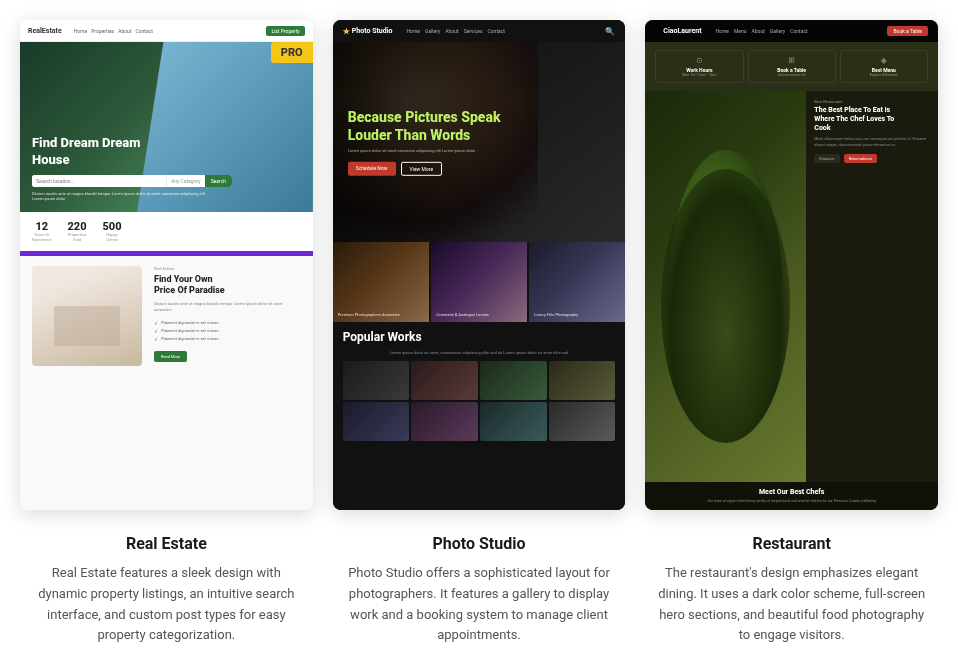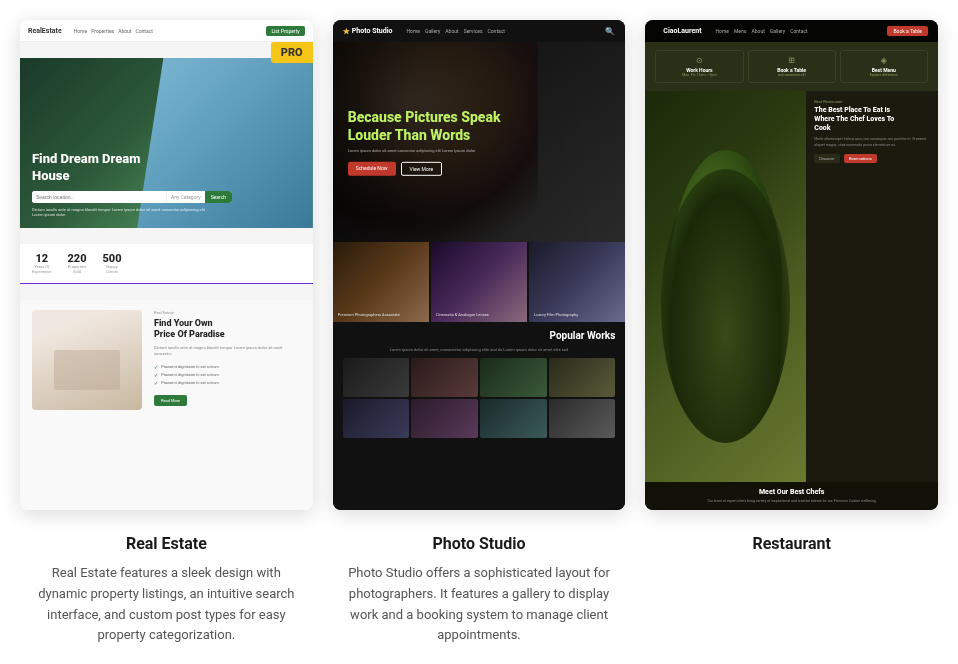--- a/index.html
+++ b/index.html
@@ -36,21 +36,20 @@
       position: relative;
       flex-shrink: 0;
     }
 
     
     .re-screenshot {
       background: #f5f5f5;
       height: 100%;
       display: flex;
       flex-direction: column;
-      gap: 16px;
     }
 
     .re-nav {
       background: #fff;
       height: 22px;
       display: flex;
       align-items: center;
       padding: 0 8px;
       gap: 6px;
       border-bottom: 1px solid #eee;
@@ -144,21 +143,21 @@
       margin-top: 4px;
       max-width: 180px;
       line-height: 1.4;
     }
 
     .re-stats {
       background: #fff;
       display: flex;
       padding: 8px 12px;
       gap: 16px;
-      border-bottom: 1px solid #6d28d9;
+      border-bottom: 5px solid #6d28d9;
     }
     .re-stat { text-align: center; }
     .re-stat-num { font-size: 11px; font-weight: 800; color: #222; }
     .re-stat-label { font-size: 4px; color: #999; line-height: 1.2; }
 
     .re-property-section {
       background: #f9f9f9;
       flex: 1;
       display: flex;
       gap: 0;
@@ -333,23 +332,23 @@
       font-size: 4px;
     }
 
     .ps-popular {
       background: #111;
       flex: 1;
       padding: 8px 10px;
     }
     .ps-popular-title {
       color: #fff;
-      font-size: 10px;
+      font-size: 12px;
       font-weight: 700;
-      text-align: right;
+      text-align: left;
       margin-bottom: 6px;
     }
     .ps-popular-desc { color: #888; font-size: 4px; text-align: center; margin-bottom: 6px; }
     .ps-grid {
       display: grid;
       grid-template-columns: repeat(4, 1fr);
       grid-template-rows: repeat(2, 1fr);
       gap: 2px;
       height: 80px;
     }
@@ -735,15 +734,16 @@
     <div class="label-card">
       <div class="label-title">Real Estate</div>
       <div class="label-desc">Real Estate features a sleek design with dynamic property listings, an intuitive search interface, and custom post types for easy property categorization.</div>
     </div>
     <div class="label-card">
       <div class="label-title">Photo Studio</div>
       <div class="label-desc">Photo Studio offers a sophisticated layout for photographers. It features a gallery to display work and a booking system to manage client appointments.</div>
     </div>
     <div class="label-card">
       <div class="label-title">Restaurant</div>
+      <div class="label-desc">The restaurant's design emphasizes elegant dining. It uses a dark color scheme, full-screen hero sections, and beautiful food photography to engage visitors.</div>
     </div>
   </div>
 </div>
 
 </body></html>

